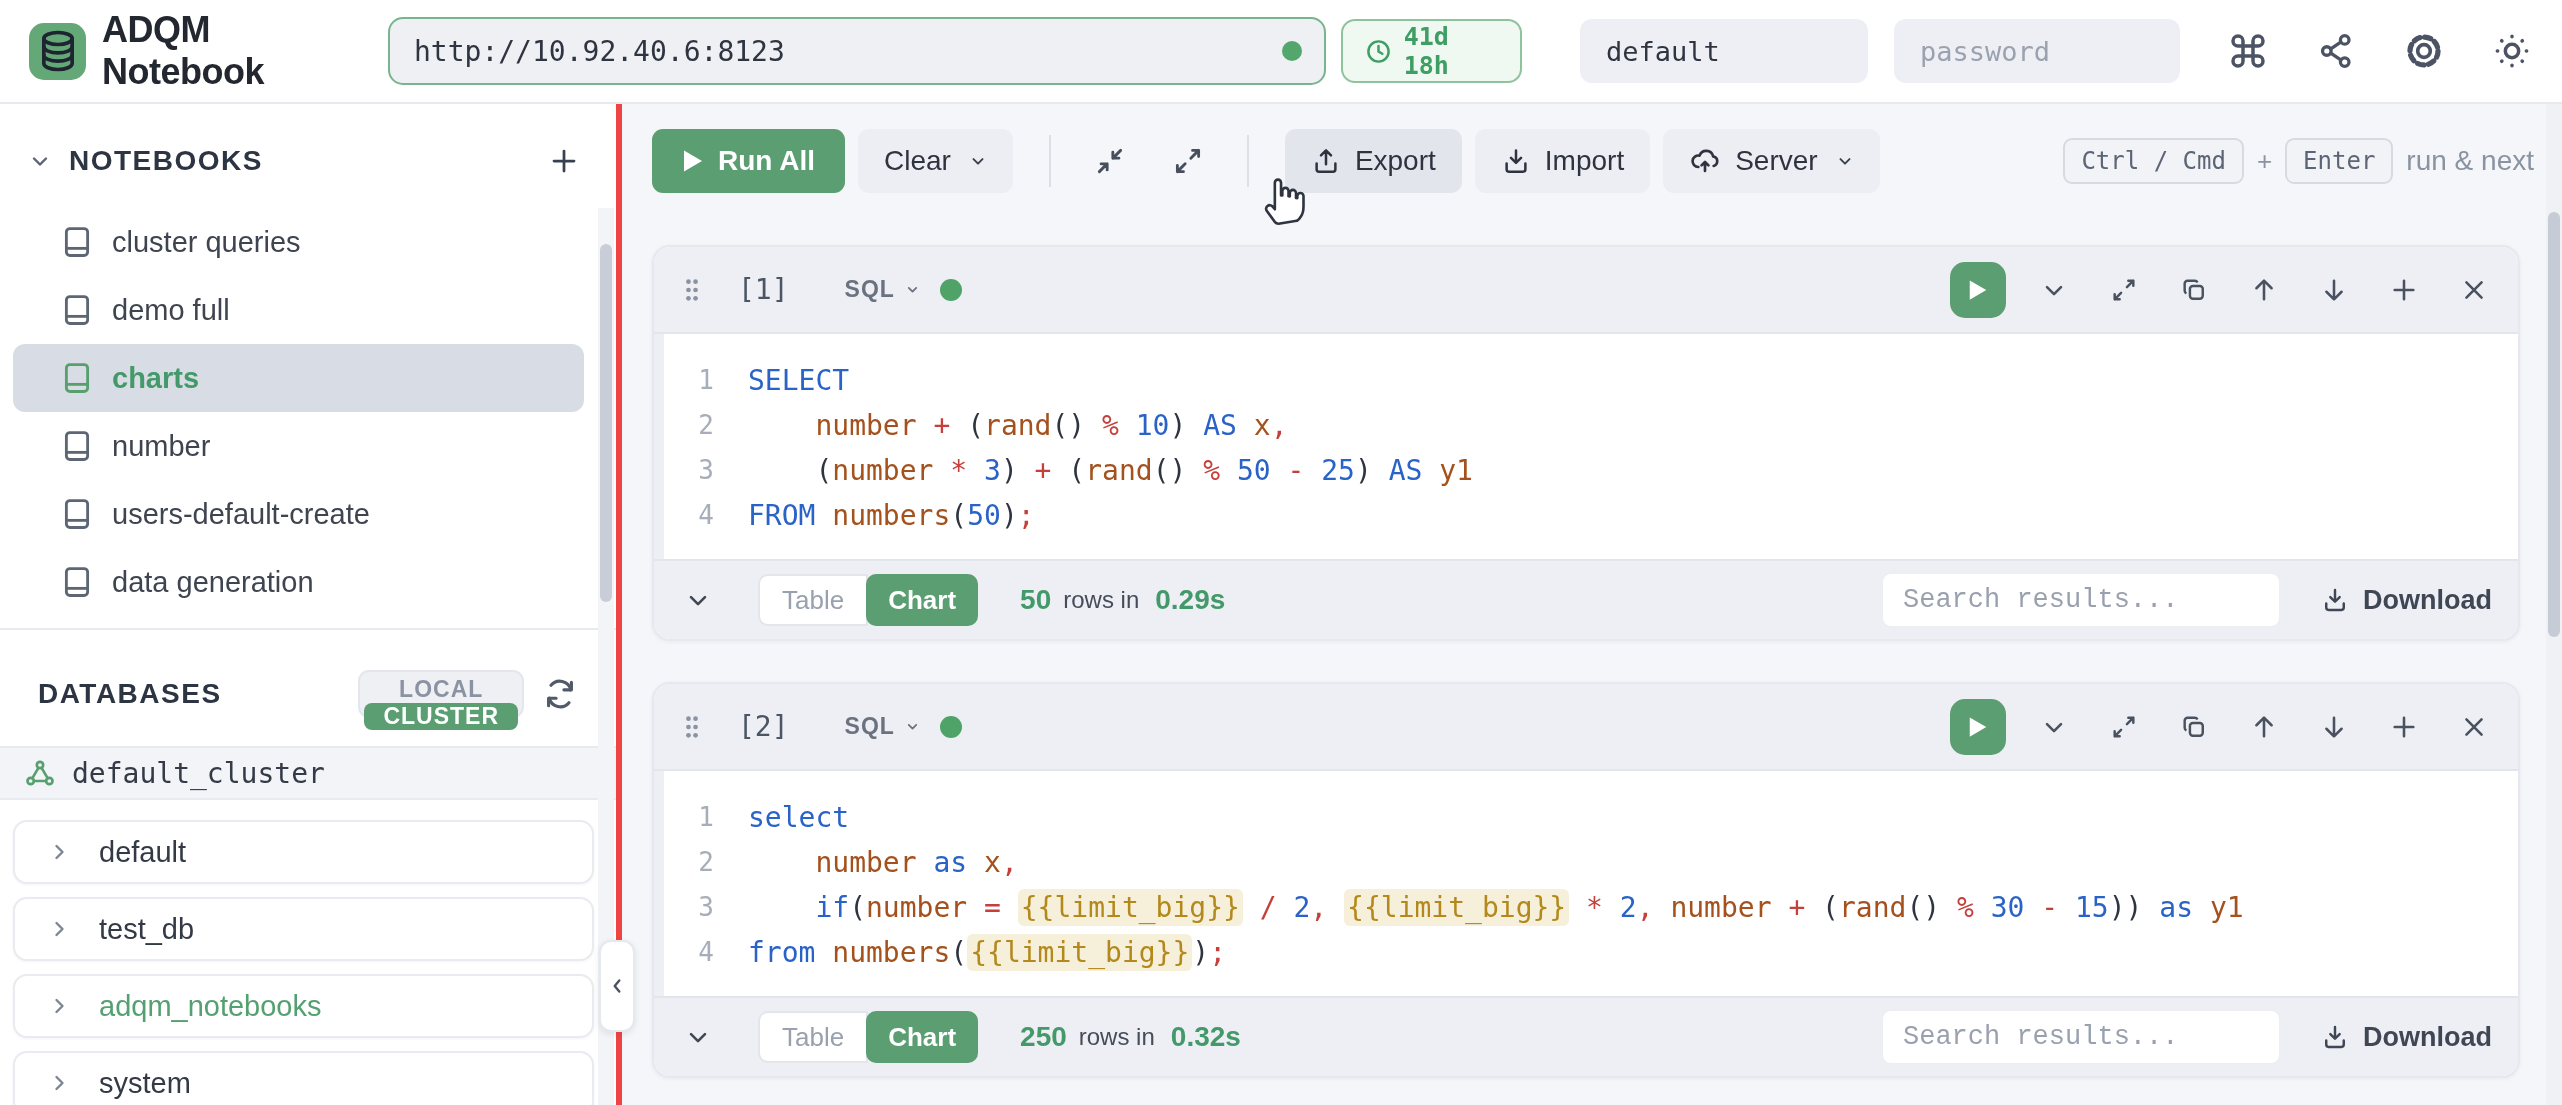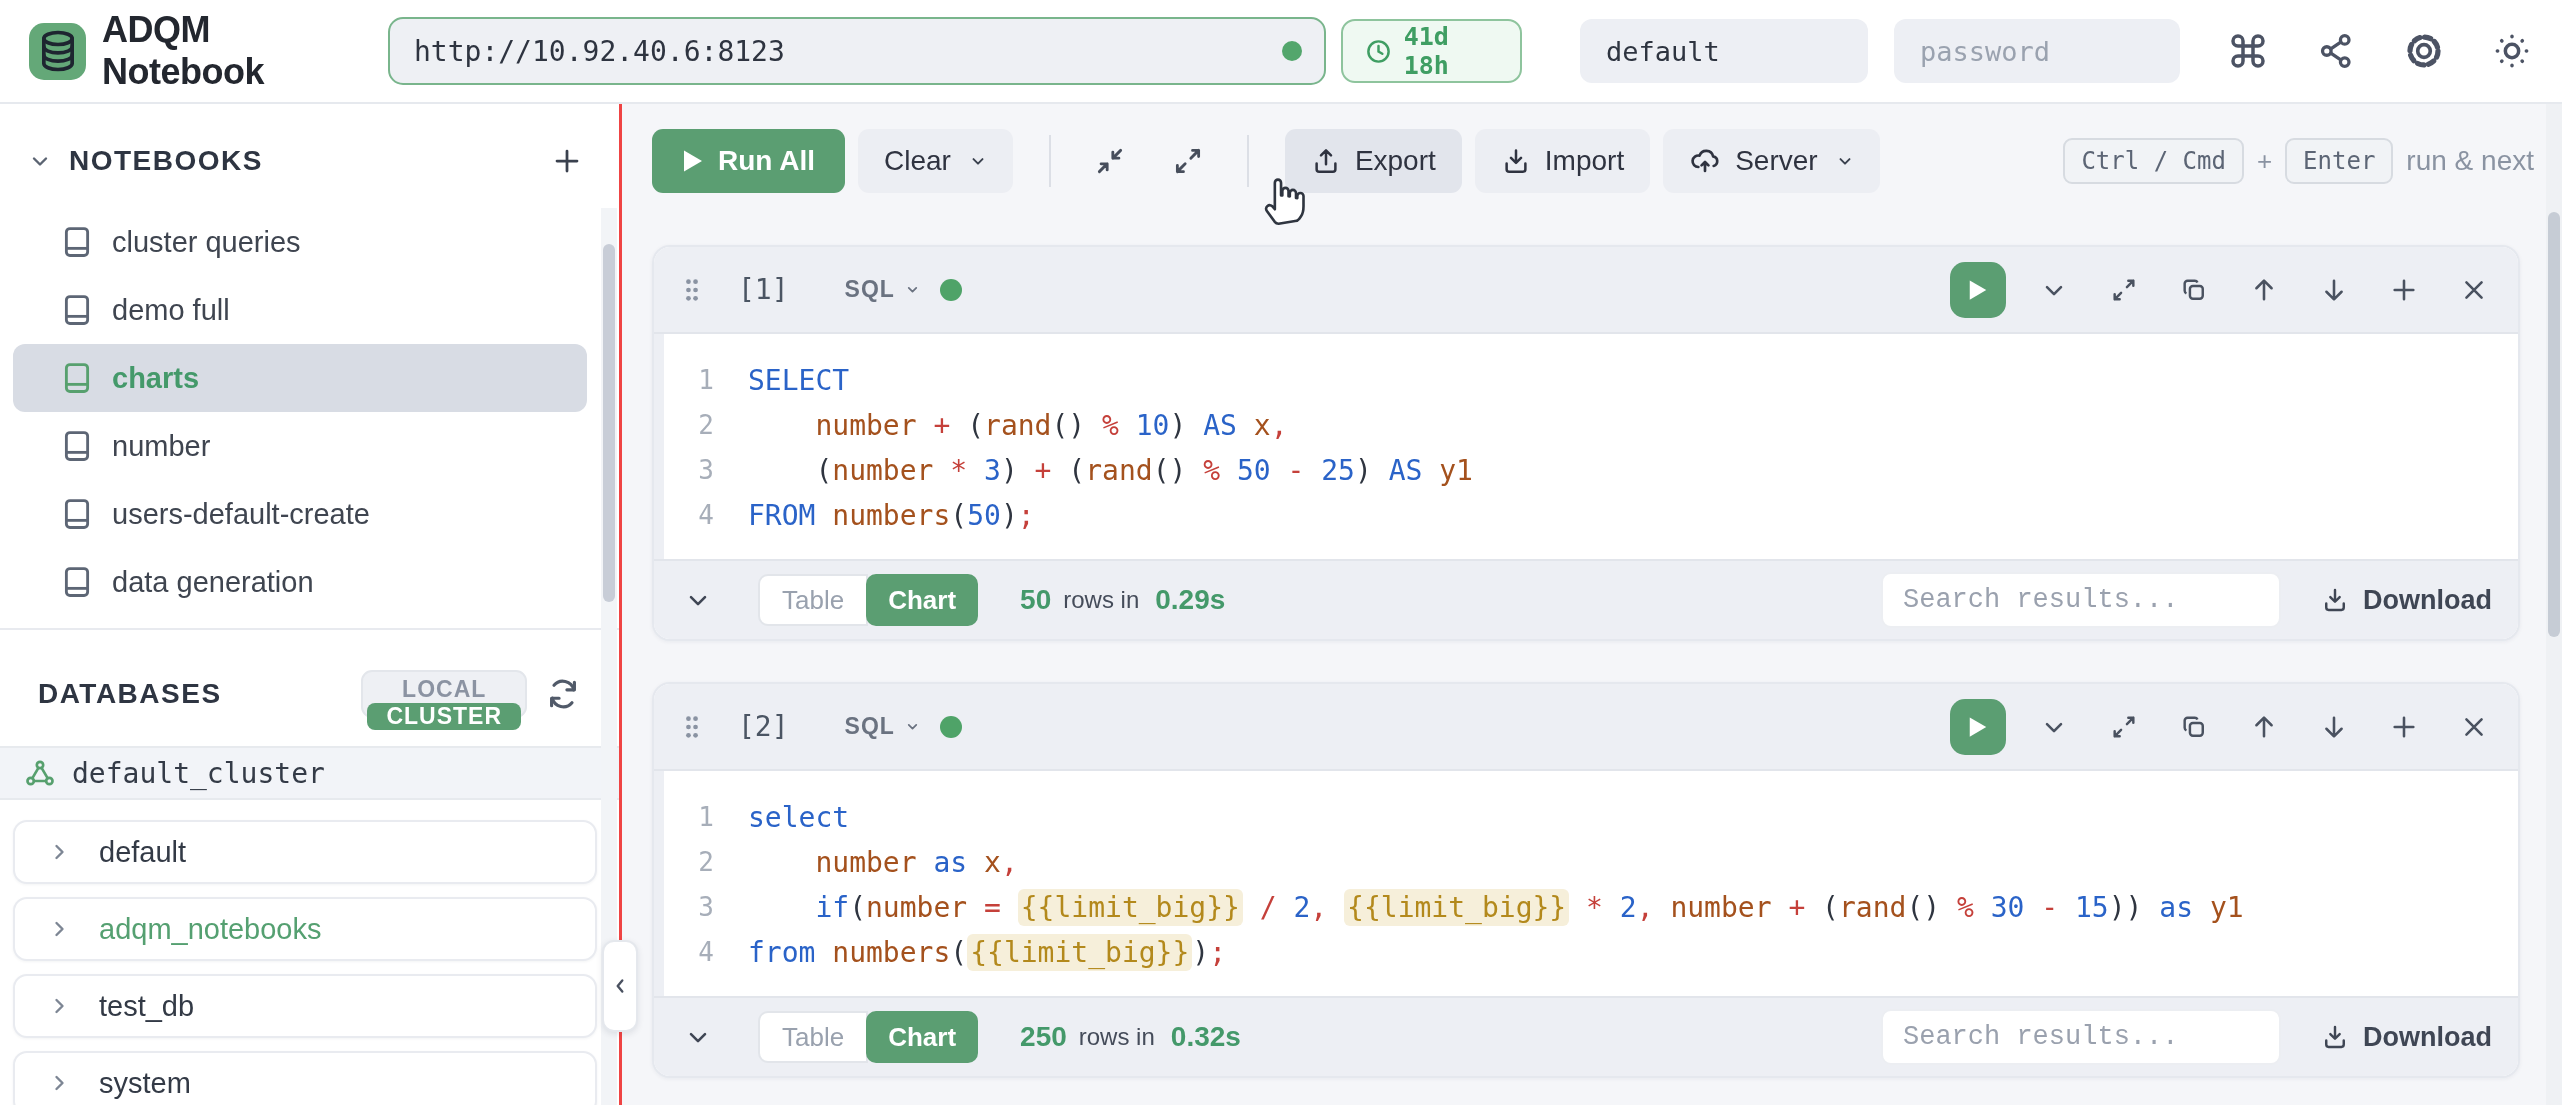--- a/index.html
+++ b/index.html
@@ -44,21 +44,21 @@
   .hdr-icons { display:flex; align-items:center; gap:44px; margin-left:46px; }
   .icon-btn { width:44px; height:44px; display:flex; align-items:center; justify-content:center;
     background:none; border:none; color:#4c5364; cursor:pointer; }
   svg.ic { display:block; }
 
   
   .shell { display:flex; height:1001px; }
 
   
   .sidebar {
-    width:622px; background:#ffffff; border-right:3px solid #ef4444;
+    width:622px; background:#ffffff; border-right:6px solid #ef4444;
     position:relative; flex:0 0 auto;
   }
   .sb-head { display:flex; align-items:center; height:62px; margin-top:26px; padding:0 30px 0 28px; }
   .sb-title { font-size:28px; font-weight:800; letter-spacing:1.5px; color:#2e3542; margin-left:17px; }
   .sb-spacer { flex:1; }
   .nb-list { margin-top:16px; }
   .nb-item {
     height:68px; display:flex; align-items:center; padding-left:47px;
     margin:0 32px 0 13px; border-radius:12px; cursor:pointer;
     color:#3f4550; font-size:29px;
@@ -379,35 +379,35 @@
 
     <div class="db-list">
         <div class="db-card">
           <span class="chev">
             <svg class="ic" width="24" height="24" viewBox="0 0 24 24" fill="none" stroke="currentColor" stroke-width="2.4" stroke-linecap="round" stroke-linejoin="round">
               <polyline points="9.5,6 15.5,12 9.5,18"></polyline>
             </svg>
           </span>
           <span class="db-label">default</span>
         </div>
+        <div class="db-card">
+          <span class="chev">
+            <svg class="ic" width="24" height="24" viewBox="0 0 24 24" fill="none" stroke="currentColor" stroke-width="2.4" stroke-linecap="round" stroke-linejoin="round">
+              <polyline points="9.5,6 15.5,12 9.5,18"></polyline>
+            </svg>
+          </span>
+          <span class="db-label">test_db</span>
+        </div>
         <div class="db-card accent">
           <span class="chev">
             <svg class="ic" width="24" height="24" viewBox="0 0 24 24" fill="none" stroke="currentColor" stroke-width="2.4" stroke-linecap="round" stroke-linejoin="round">
               <polyline points="9.5,6 15.5,12 9.5,18"></polyline>
             </svg>
           </span>
           <span class="db-label">adqm_notebooks</span>
-        </div>
-        <div class="db-card">
-          <span class="chev">
-            <svg class="ic" width="24" height="24" viewBox="0 0 24 24" fill="none" stroke="currentColor" stroke-width="2.4" stroke-linecap="round" stroke-linejoin="round">
-              <polyline points="9.5,6 15.5,12 9.5,18"></polyline>
-            </svg>
-          </span>
-          <span class="db-label">test_db</span>
         </div>
         <div class="db-card">
           <span class="chev">
             <svg class="ic" width="24" height="24" viewBox="0 0 24 24" fill="none" stroke="currentColor" stroke-width="2.4" stroke-linecap="round" stroke-linejoin="round">
               <polyline points="9.5,6 15.5,12 9.5,18"></polyline>
             </svg>
           </span>
           <span class="db-label">system</span>
         </div>
       </div>

